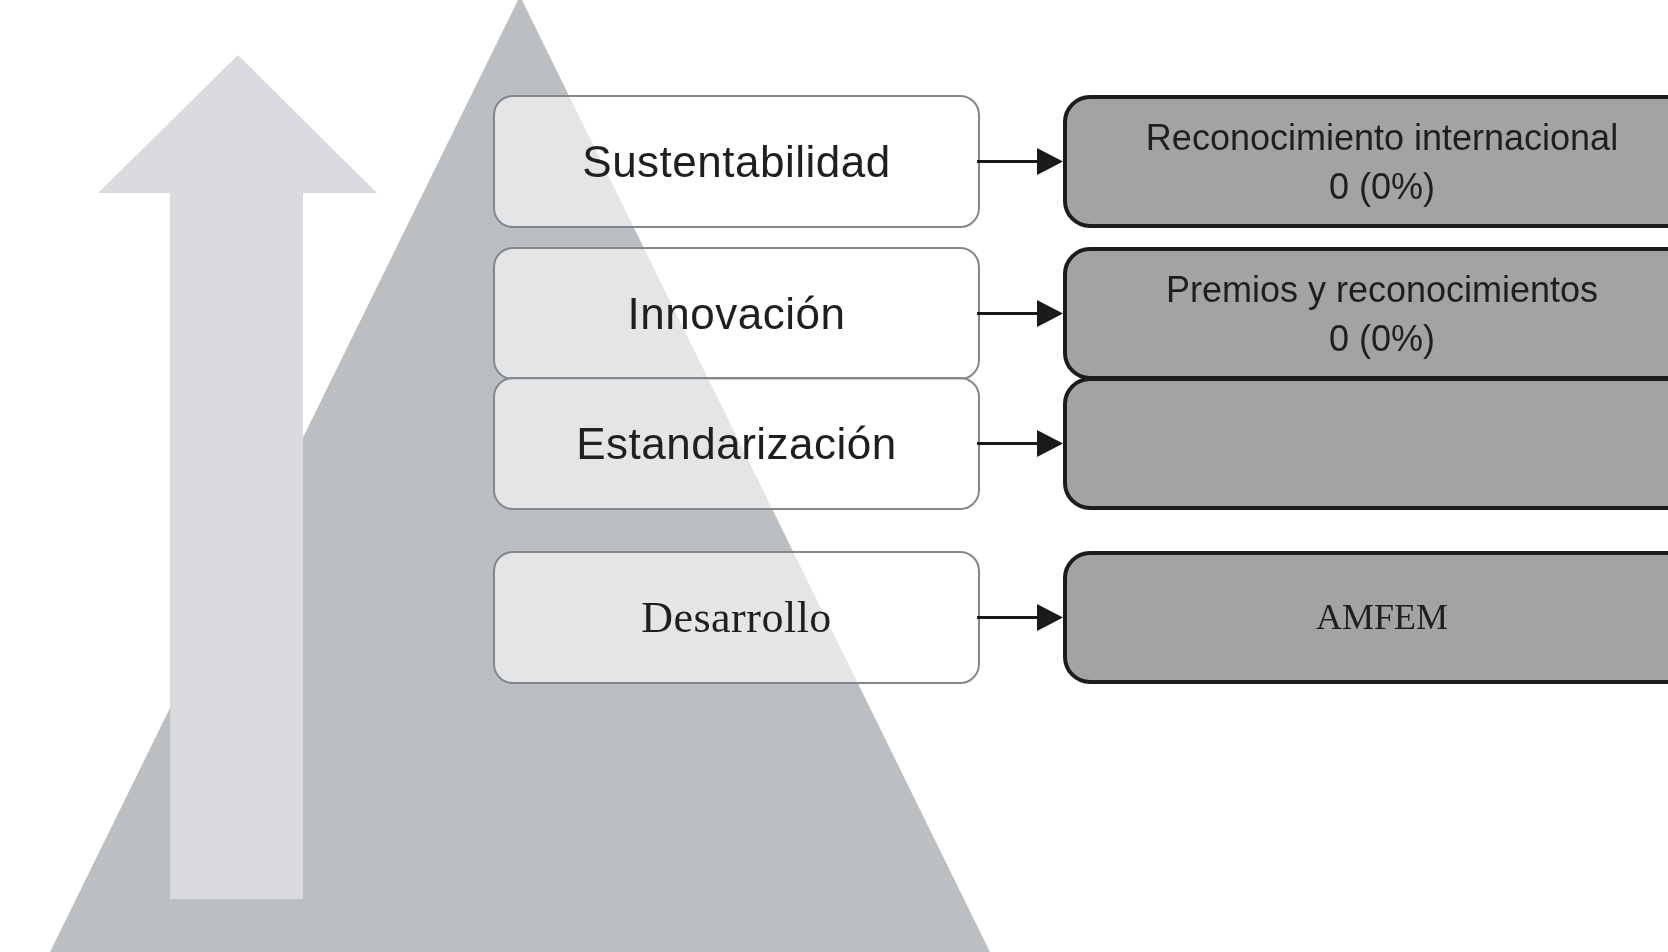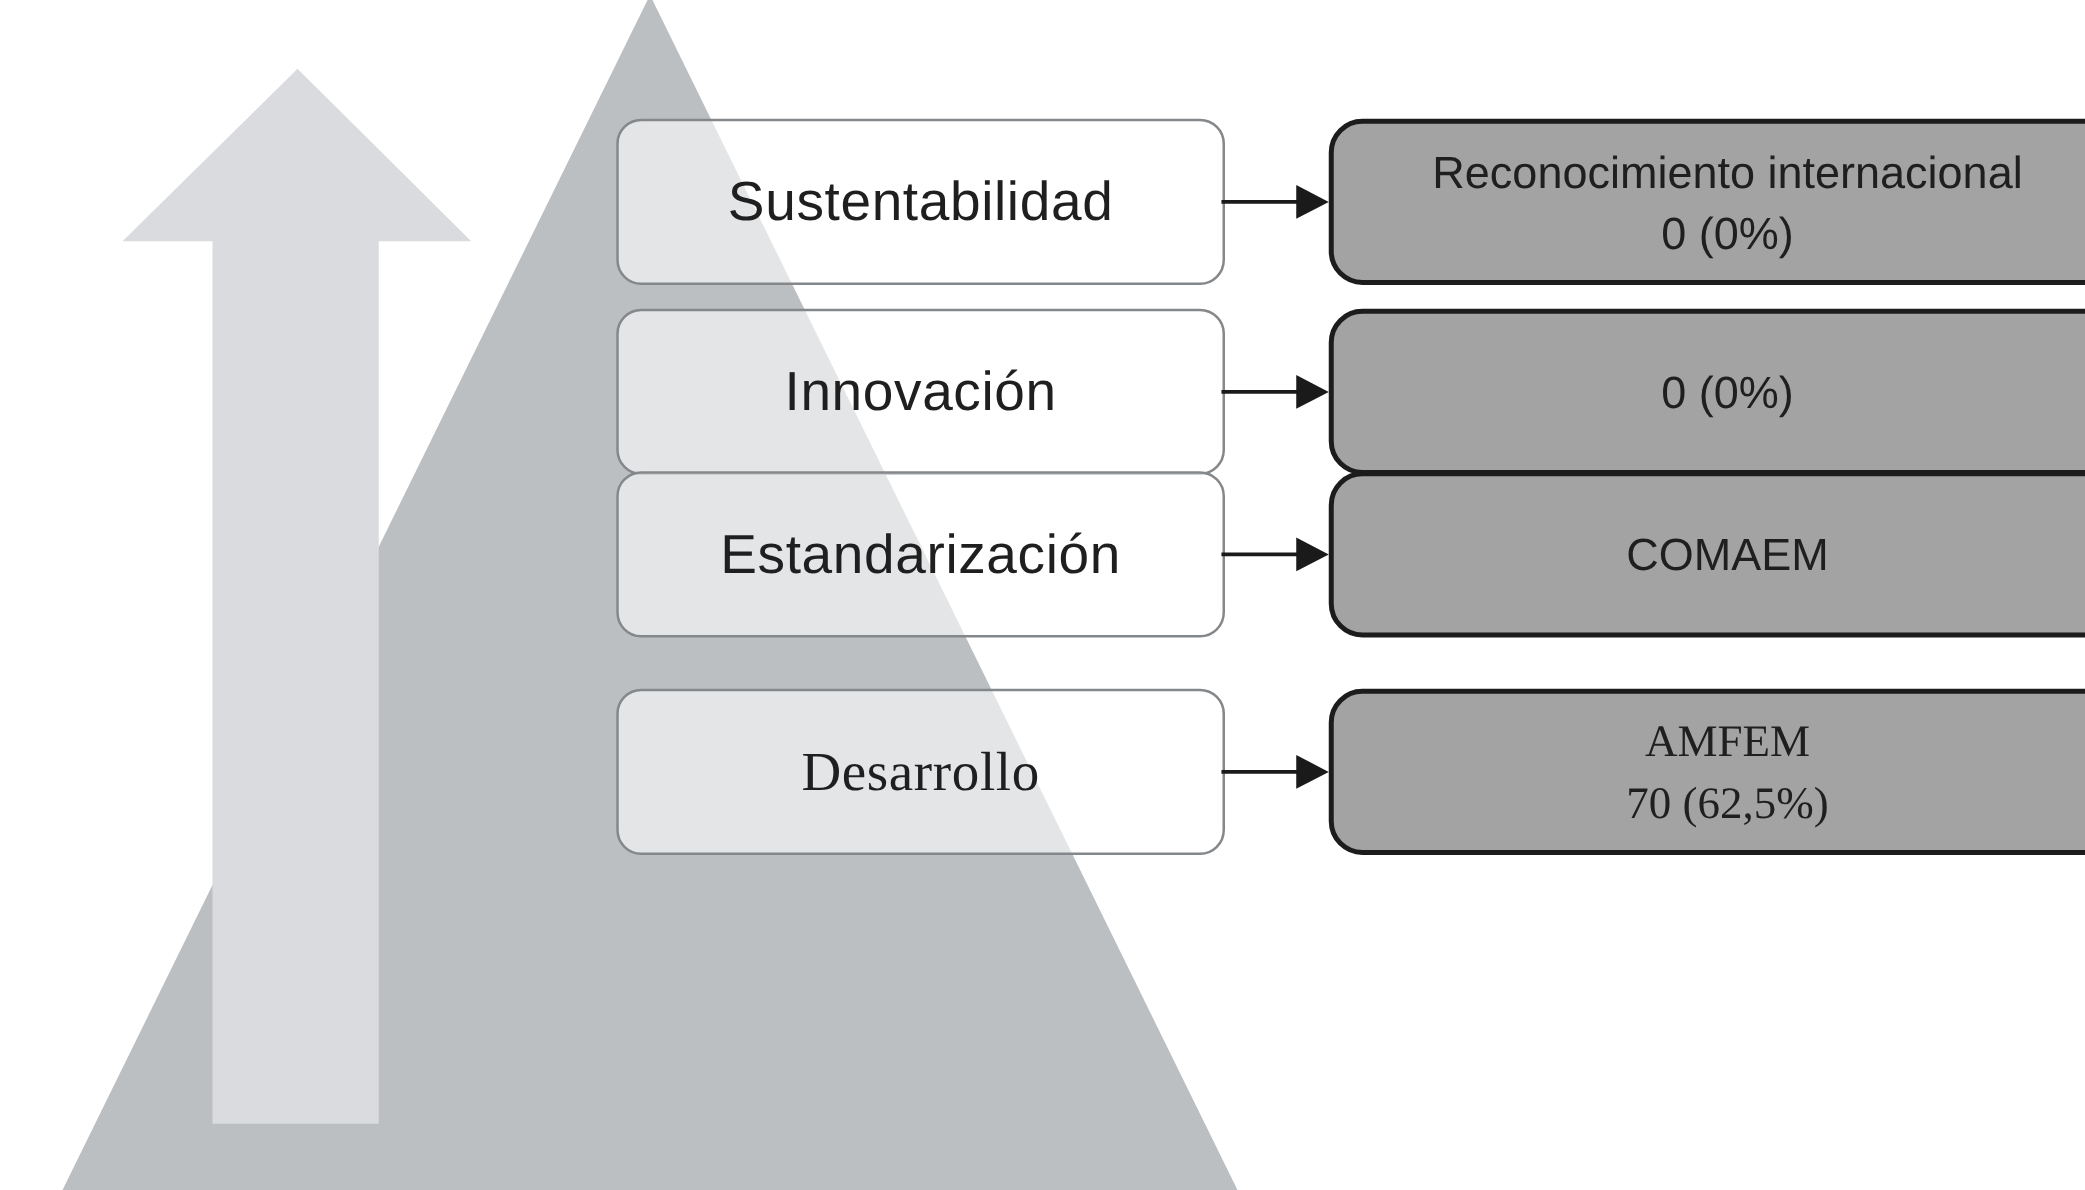--- a/index.html
+++ b/index.html
@@ -76,45 +76,44 @@
 
   <div class="row r1">
     <div class="stage-box">
       <span class="stage-label">Innovación</span>
     </div>
     <svg class="connector" viewBox="0 0 88 31" xmlns="http://www.w3.org/2000/svg">
       <line x1="0" y1="15.5" x2="62" y2="15.5" stroke-width="3" stroke="#1a1a1a"></line>
       <polygon points="60,2 86,15.5 60,29" fill="#1a1a1a"></polygon>
     </svg>
     <div class="result-box">
+      <div class="result-title">Premios y reconocimientos</div>
       <div class="result-value">0 (0%)</div>
     </div>
   </div>
 
   <div class="row r2">
     <div class="stage-box">
       <span class="stage-label">Estandarización</span>
     </div>
     <svg class="connector" viewBox="0 0 88 31" xmlns="http://www.w3.org/2000/svg">
       <line x1="0" y1="15.5" x2="62" y2="15.5" stroke-width="3" stroke="#1a1a1a"></line>
       <polygon points="60,2 86,15.5 60,29" fill="#1a1a1a"></polygon>
     </svg>
     <div class="result-box">
-      <div class="result-title">COMAEM</div>
     </div>
   </div>
 
   <div class="row r3">
     <div class="stage-box">
       <span class="stage-label">Desarrollo</span>
     </div>
     <svg class="connector" viewBox="0 0 88 31" xmlns="http://www.w3.org/2000/svg">
       <line x1="0" y1="15.5" x2="62" y2="15.5" stroke-width="3" stroke="#1a1a1a"></line>
       <polygon points="60,2 86,15.5 60,29" fill="#1a1a1a"></polygon>
     </svg>
     <div class="result-box">
       <div class="result-title">AMFEM</div>
-      <div class="result-value">70 (62,5%)</div>
     </div>
   </div>
 
 
 </div>
 
 </body></html>

